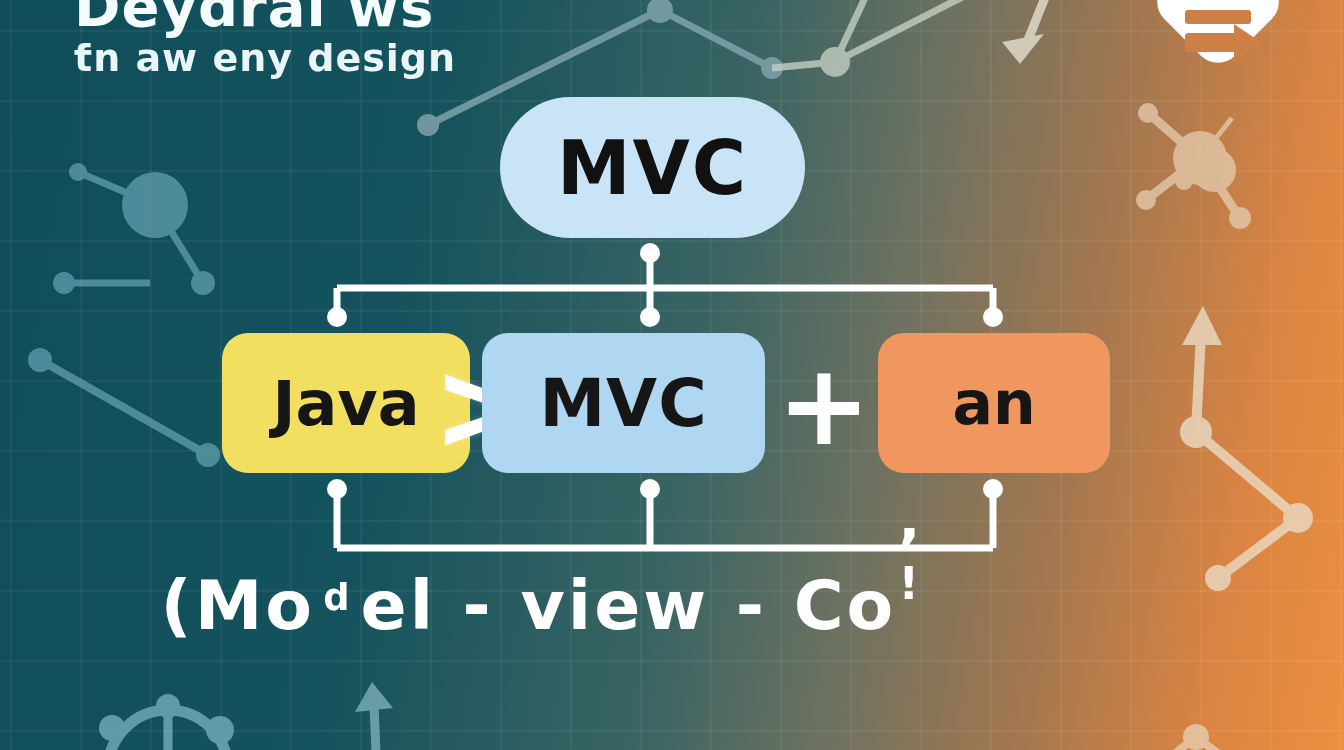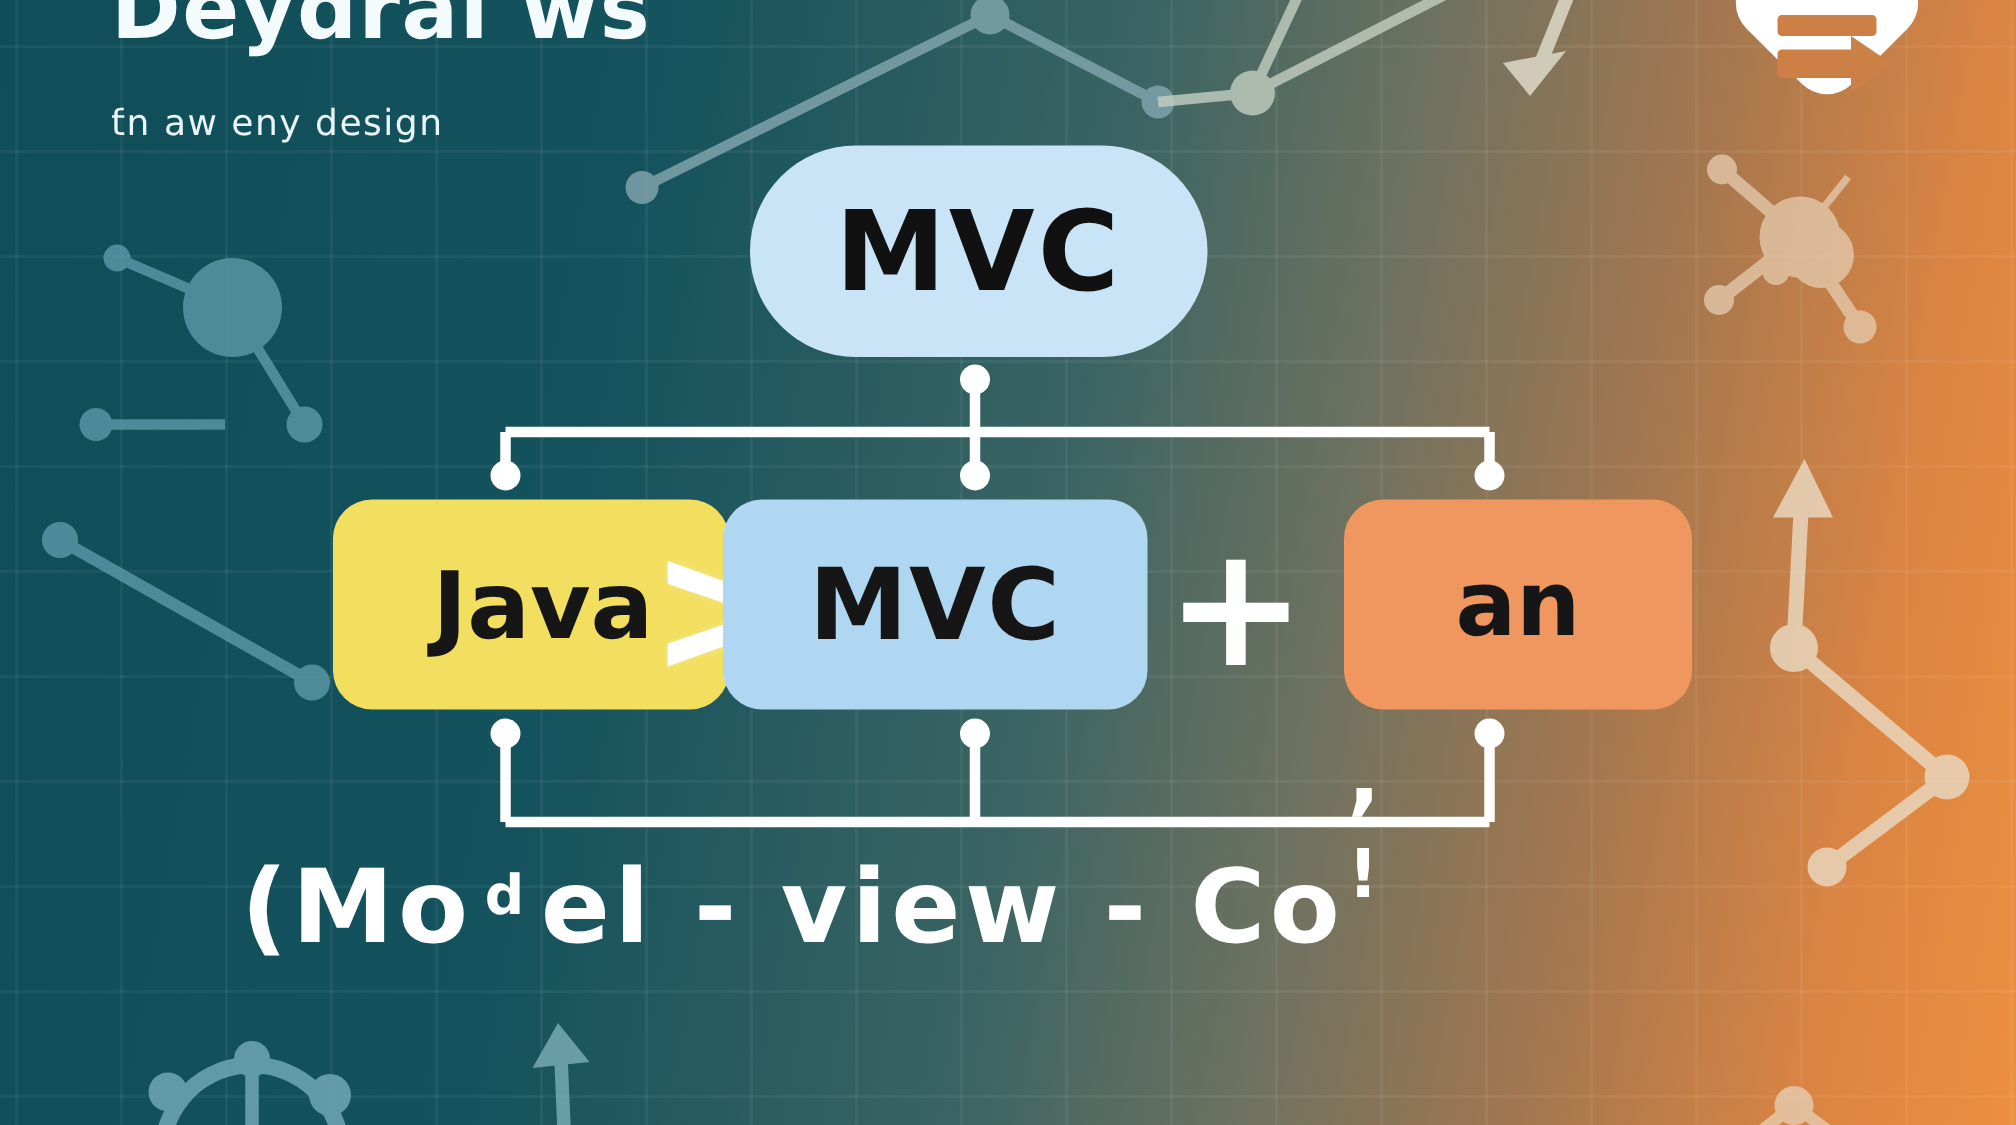--- a/index.html
+++ b/index.html
@@ -17,21 +17,21 @@
   }
   .deco-layer{position:absolute;inset:0;pointer-events:none;}
 
   
   .brand-title{
     position:absolute;left:74px;top:-26px;
     font-size:56px;font-weight:700;color:#f4fbfc;letter-spacing:1px;white-space:nowrap;
   }
   .brand-subtitle{
     position:absolute;left:74px;top:36px;
-    font-size:24px;font-weight:400;color:#e9f5f6;letter-spacing:1px;white-space:nowrap;margin-top:32px;
+    font-size:38px;font-weight:700;color:#e9f5f6;letter-spacing:1px;white-space:nowrap;
   }
 
   
   .logo{
     position:absolute;left:1168px;top:-48px;width:100px;height:100px;
     background:#fff;border-radius:24px;transform:rotate(45deg);
   }
   .logo-bar-top{
     position:absolute;left:1185px;top:10px;width:66px;height:14px;
     background:#cd8046;border-radius:3px;
@@ -52,23 +52,23 @@
     background:#c9e4f7;border-radius:71px;
     display:flex;align-items:center;justify-content:center;
   }
   .root-pill span{font-size:74px;font-weight:800;color:#111;letter-spacing:2px;}
 
   
   .flow-box{
     position:absolute;top:333px;height:140px;border-radius:26px;
     display:flex;align-items:center;justify-content:center;
   }
-  .box-java{left:222px;width:248px;padding-left:16px;}
+  .box-java{left:222px;width:248px;}
   .box-mvc{left:482px;width:283px;}
-  .box-an{left:878px;width:232px;margin-left:18px;}
+  .box-an{left:878px;width:232px;}
   .flow-box span{font-weight:800;color:#161616;}
   .box-java span{font-size:62px;}
   .box-mvc span{font-size:66px;letter-spacing:1px;}
   .box-an span{font-size:60px;}
 
   .op-chevron{
     position:absolute;left:434px;top:336px;width:100px;height:140px;
     display:flex;align-items:center;justify-content:center;
     font-size:124px;font-weight:700;color:#fff;line-height:1;
     text-shadow:0 0 6px rgba(255,255,255,0.25);

